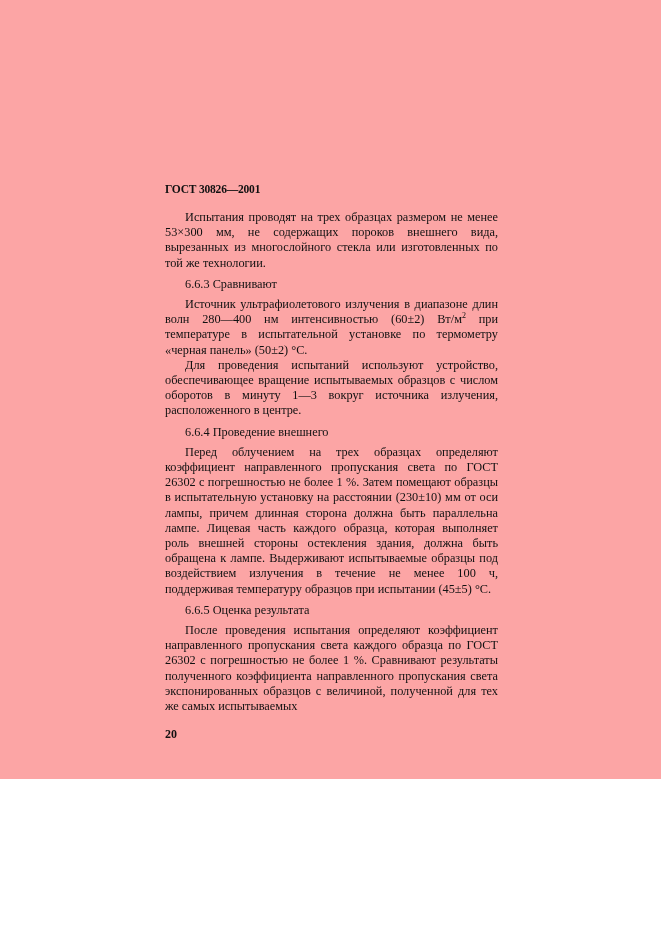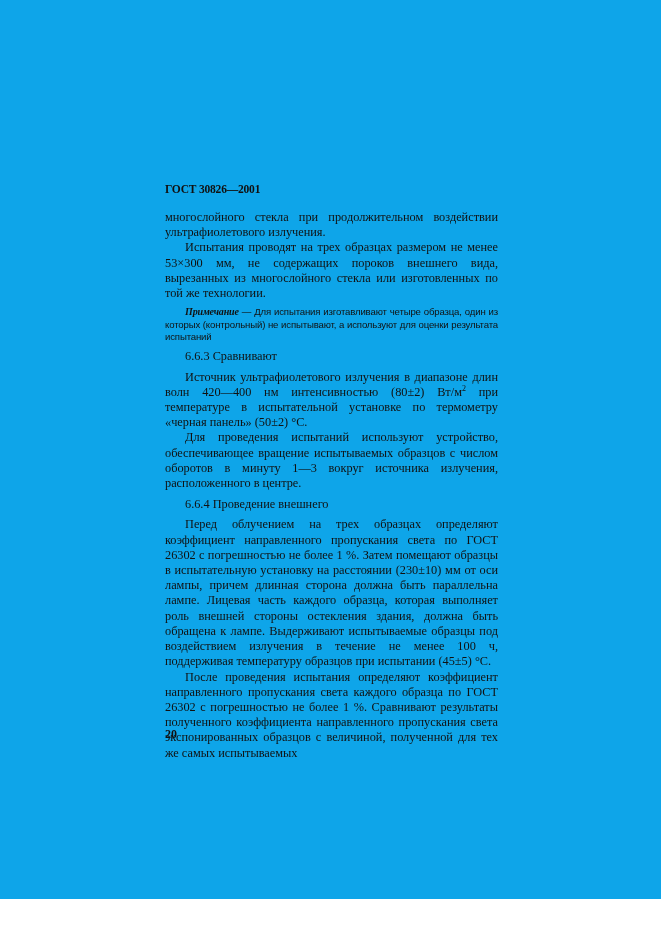--- a/index.html
+++ b/index.html
@@ -1,44 +1,43 @@
 <!DOCTYPE html>
 <html><head>
 <meta charset="utf-8">
 <style>
   html, body { margin: 0; padding: 0; background: #ffffff; }
   body { width: 661px; height: 935px; position: relative; overflow: hidden; }
-  .page { position: absolute; left: 0; top: 0; width: 661px; height: 899px; background: #0ea5e9; }
+  .page { position: absolute; left: 0; top: 0; width: 661px; height: 779px; background: #fca5a5; }
   .col { position: absolute; left: 165px; width: 333px; color: #111; font-family: "Liberation Serif", serif; }
   .hdr { position: absolute; left: 165px; top: 183px; font-family: "Liberation Serif", serif; font-weight: bold; font-size: 11.5px; color: #111; letter-spacing: -0.2px; }
   .p { font-size: 12.3px; line-height: 15.2px; text-align: justify; margin: 0; }
   .ind { text-indent: 20px; }
   .h { font-size: 12.3px; line-height: 15.2px; margin: 6px 0 5px 0; padding-left: 20px; }
   .note { font-size: 9.6px; line-height: 12.4px; text-align: justify; margin: 5px 0 2px 0; text-indent: 20px; font-family: "Liberation Sans", sans-serif; letter-spacing: -0.15px; }
   .note b { font-style: italic; font-family: "Liberation Serif", serif; font-size: 10px; }
   .pn { position: absolute; left: 165px; top: 727px; font-family: "Liberation Serif", serif; font-weight: bold; font-size: 12px; color: #111; }
   sup { font-size: 8px; line-height: 0; }
 </style>
 </head>
 <body>
 
 <div class="page">
   <div class="hdr">ГОСТ 30826—2001</div>
 
   <div class="col" style="top:210px;">
-    <p class="p">многослойного стекла при продолжительном воздействии ультрафиолетового излучения.</p>
 
     <p class="p ind">Испытания проводят на трех образцах размером не менее 53×300 мм, не содержащих пороков внешнего вида, вырезанных из многослойного стекла или изготовленных по той же технологии.</p>
 
-    <p class="note"><b>Примечание</b><span> — Для испытания изготавливают четыре образца, один из которых (контрольный) не испытывают, а используют для оценки результата испытаний</span></p>
 
     <div class="h">6.6.3 Сравнивают</div>
-    <p class="p ind"><span>Источник ультрафиолетового излучения в диапазоне длин волн 420—400 нм интенсивностью (80±2) Вт/м</span><sup>2</sup><span> при температуре в испытательной установке по термометру «черная панель» (50±2) °С.</span></p>
+    <p class="p ind"><span>Источник ультрафиолетового излучения в диапазоне длин волн 280—400 нм интенсивностью (60±2) Вт/м</span><sup>2</sup><span> при температуре в испытательной установке по термометру «черная панель» (50±2) °С.</span></p>
     <p class="p ind">Для проведения испытаний используют устройство, обеспечивающее вращение испытываемых образцов с числом оборотов в минуту 1—3 вокруг источника излучения, расположенного в центре.</p>
 
     <div class="h">6.6.4 Проведение внешнего</div>
     <p class="p ind">Перед облучением на трех образцах определяют коэффициент направленного пропускания света по ГОСТ 26302 с погрешностью не более 1 %. Затем помещают образцы в испытательную установку на расстоянии (230±10) мм от оси лампы, причем длинная сторона должна быть параллельна лампе. Лицевая часть каждого образца, которая выполняет роль внешней стороны остекления здания, должна быть обращена к лампе. Выдерживают испытываемые образцы под воздействием излучения в течение не менее 100 ч, поддерживая температуру образцов при испытании (45±5) °С.</p>
 
+    <div class="h">6.6.5 Оценка результата</div>
     <p class="p ind">После проведения испытания определяют коэффициент направленного пропускания света каждого образца по ГОСТ 26302 с погрешностью не более 1 %. Сравнивают результаты полученного коэффициента направленного пропускания света экспонированных образцов с величиной, полученной для тех же самых испытываемых</p>
   </div>
 
   <div class="pn">20</div>
 </div>
 
 </body></html>

